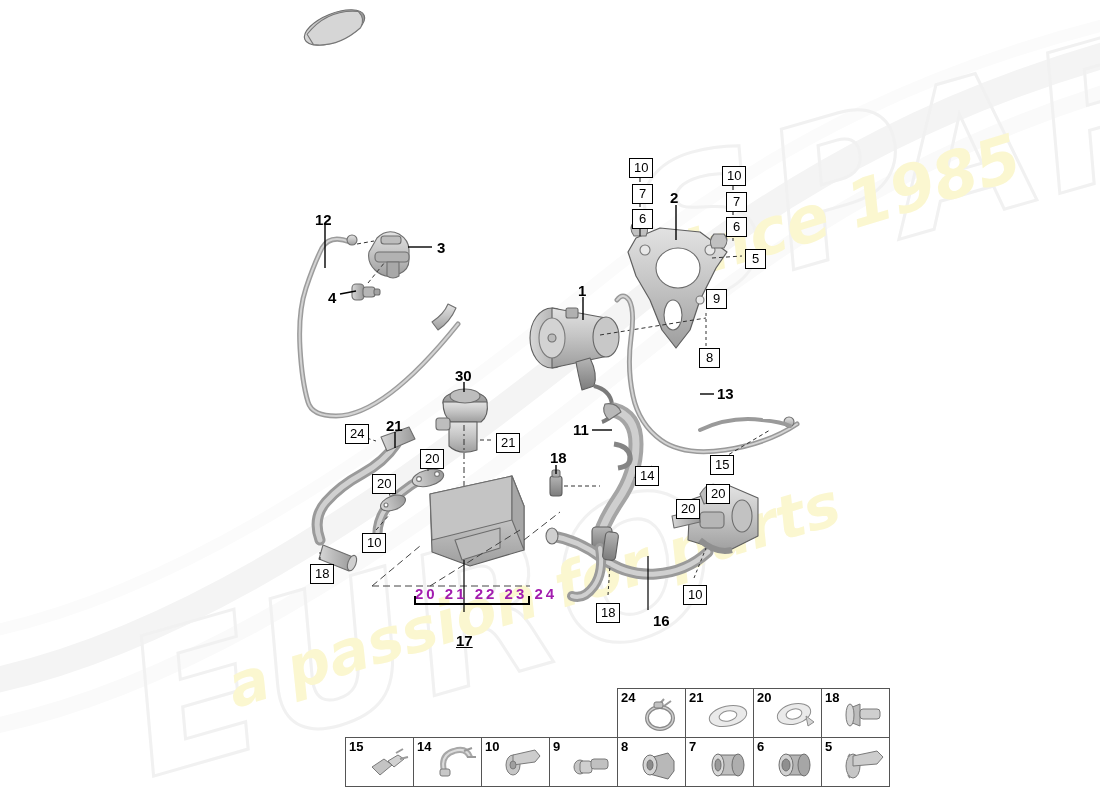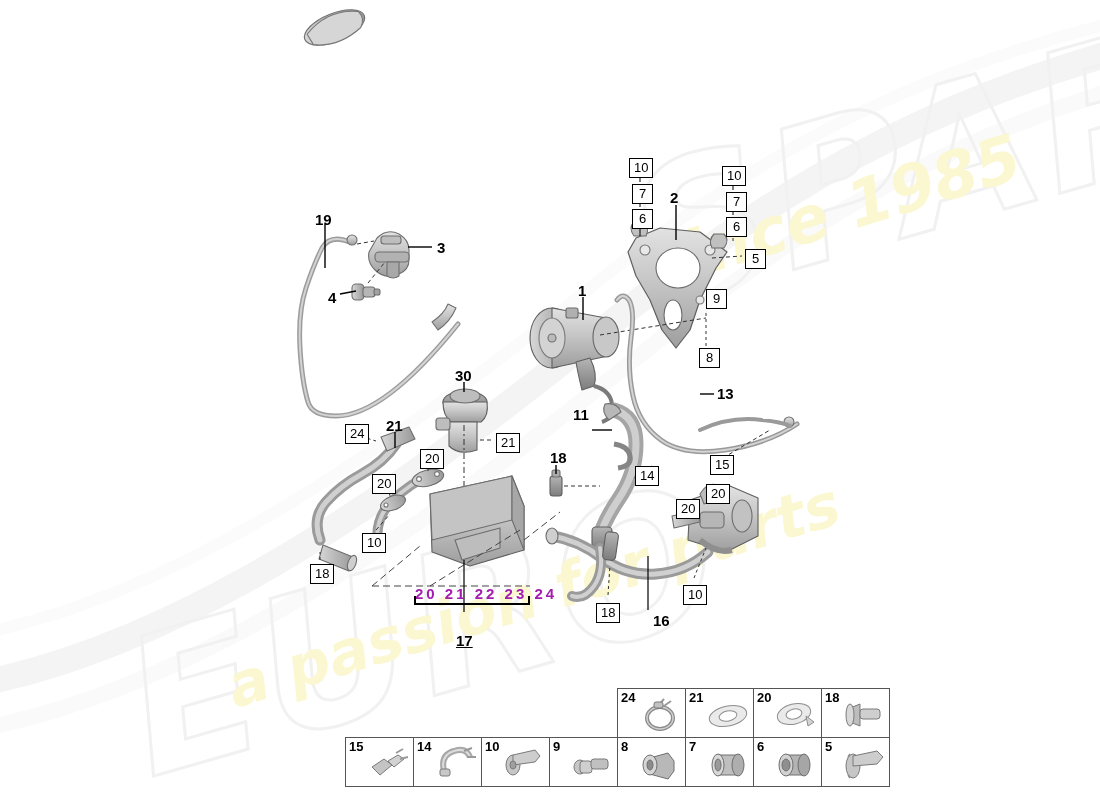--- a/index.html
+++ b/index.html
@@ -297,28 +297,28 @@
       <path d="M 716 498 L 722 492" stroke="#333" stroke-width="1" stroke-dasharray="3 3" fill="none"></path>
       <path d="M 686 514 L 690 508" stroke="#333" stroke-width="1" stroke-dasharray="3 3" fill="none"></path>
       <path d="M 694 578 L 706 548" stroke="#333" stroke-width="1" stroke-dasharray="3 3" fill="none"></path>
       <path d="M 723 458 L 770 430" stroke="#333" stroke-width="1" stroke-dasharray="4 3" fill="none"></path>
       <path d="M 652 466 L 634 478" stroke="#333" stroke-width="1" stroke-dasharray="4 3" fill="none"></path>
 
       <path d="M 700 430 q 30 -14 62 -10 q 20 2 28 6" fill="none" stroke="#9a9a9a" stroke-width="4" stroke-linecap="round"></path>
     </g>
   </svg>
 
-  <div class="num" style="left:315px;top:212px;">19</div>
+  <div class="num" style="left:315px;top:212px;">12</div>
   <div class="num" style="left:437px;top:240px;">3</div>
   <div class="num" style="left:328px;top:290px;">4</div>
   <div class="num" style="left:670px;top:190px;">2</div>
   <div class="num" style="left:578px;top:283px;">1</div>
   <div class="num" style="left:455px;top:368px;">30</div>
   <div class="num" style="left:386px;top:418px;">21</div>
-  <div class="num" style="left:573px;top:407px;">11</div>
+  <div class="num" style="left:573px;top:422px;">11</div>
   <div class="num" style="left:717px;top:386px;">13</div>
   <div class="num" style="left:550px;top:450px;">18</div>
   <div class="num" style="left:641px;top:613px;margin-left:12px;">16</div>
   <div class="num" style="left:456px;top:633px;text-decoration:underline;">17</div>
 
   <div class="numbox" style="left:629px;top:158px;">10</div>
   <div class="numbox" style="left:632px;top:184px;">7</div>
   <div class="numbox" style="left:632px;top:209px;">6</div>
   <div class="numbox" style="left:722px;top:166px;">10</div>
   <div class="numbox" style="left:726px;top:192px;">7</div>

